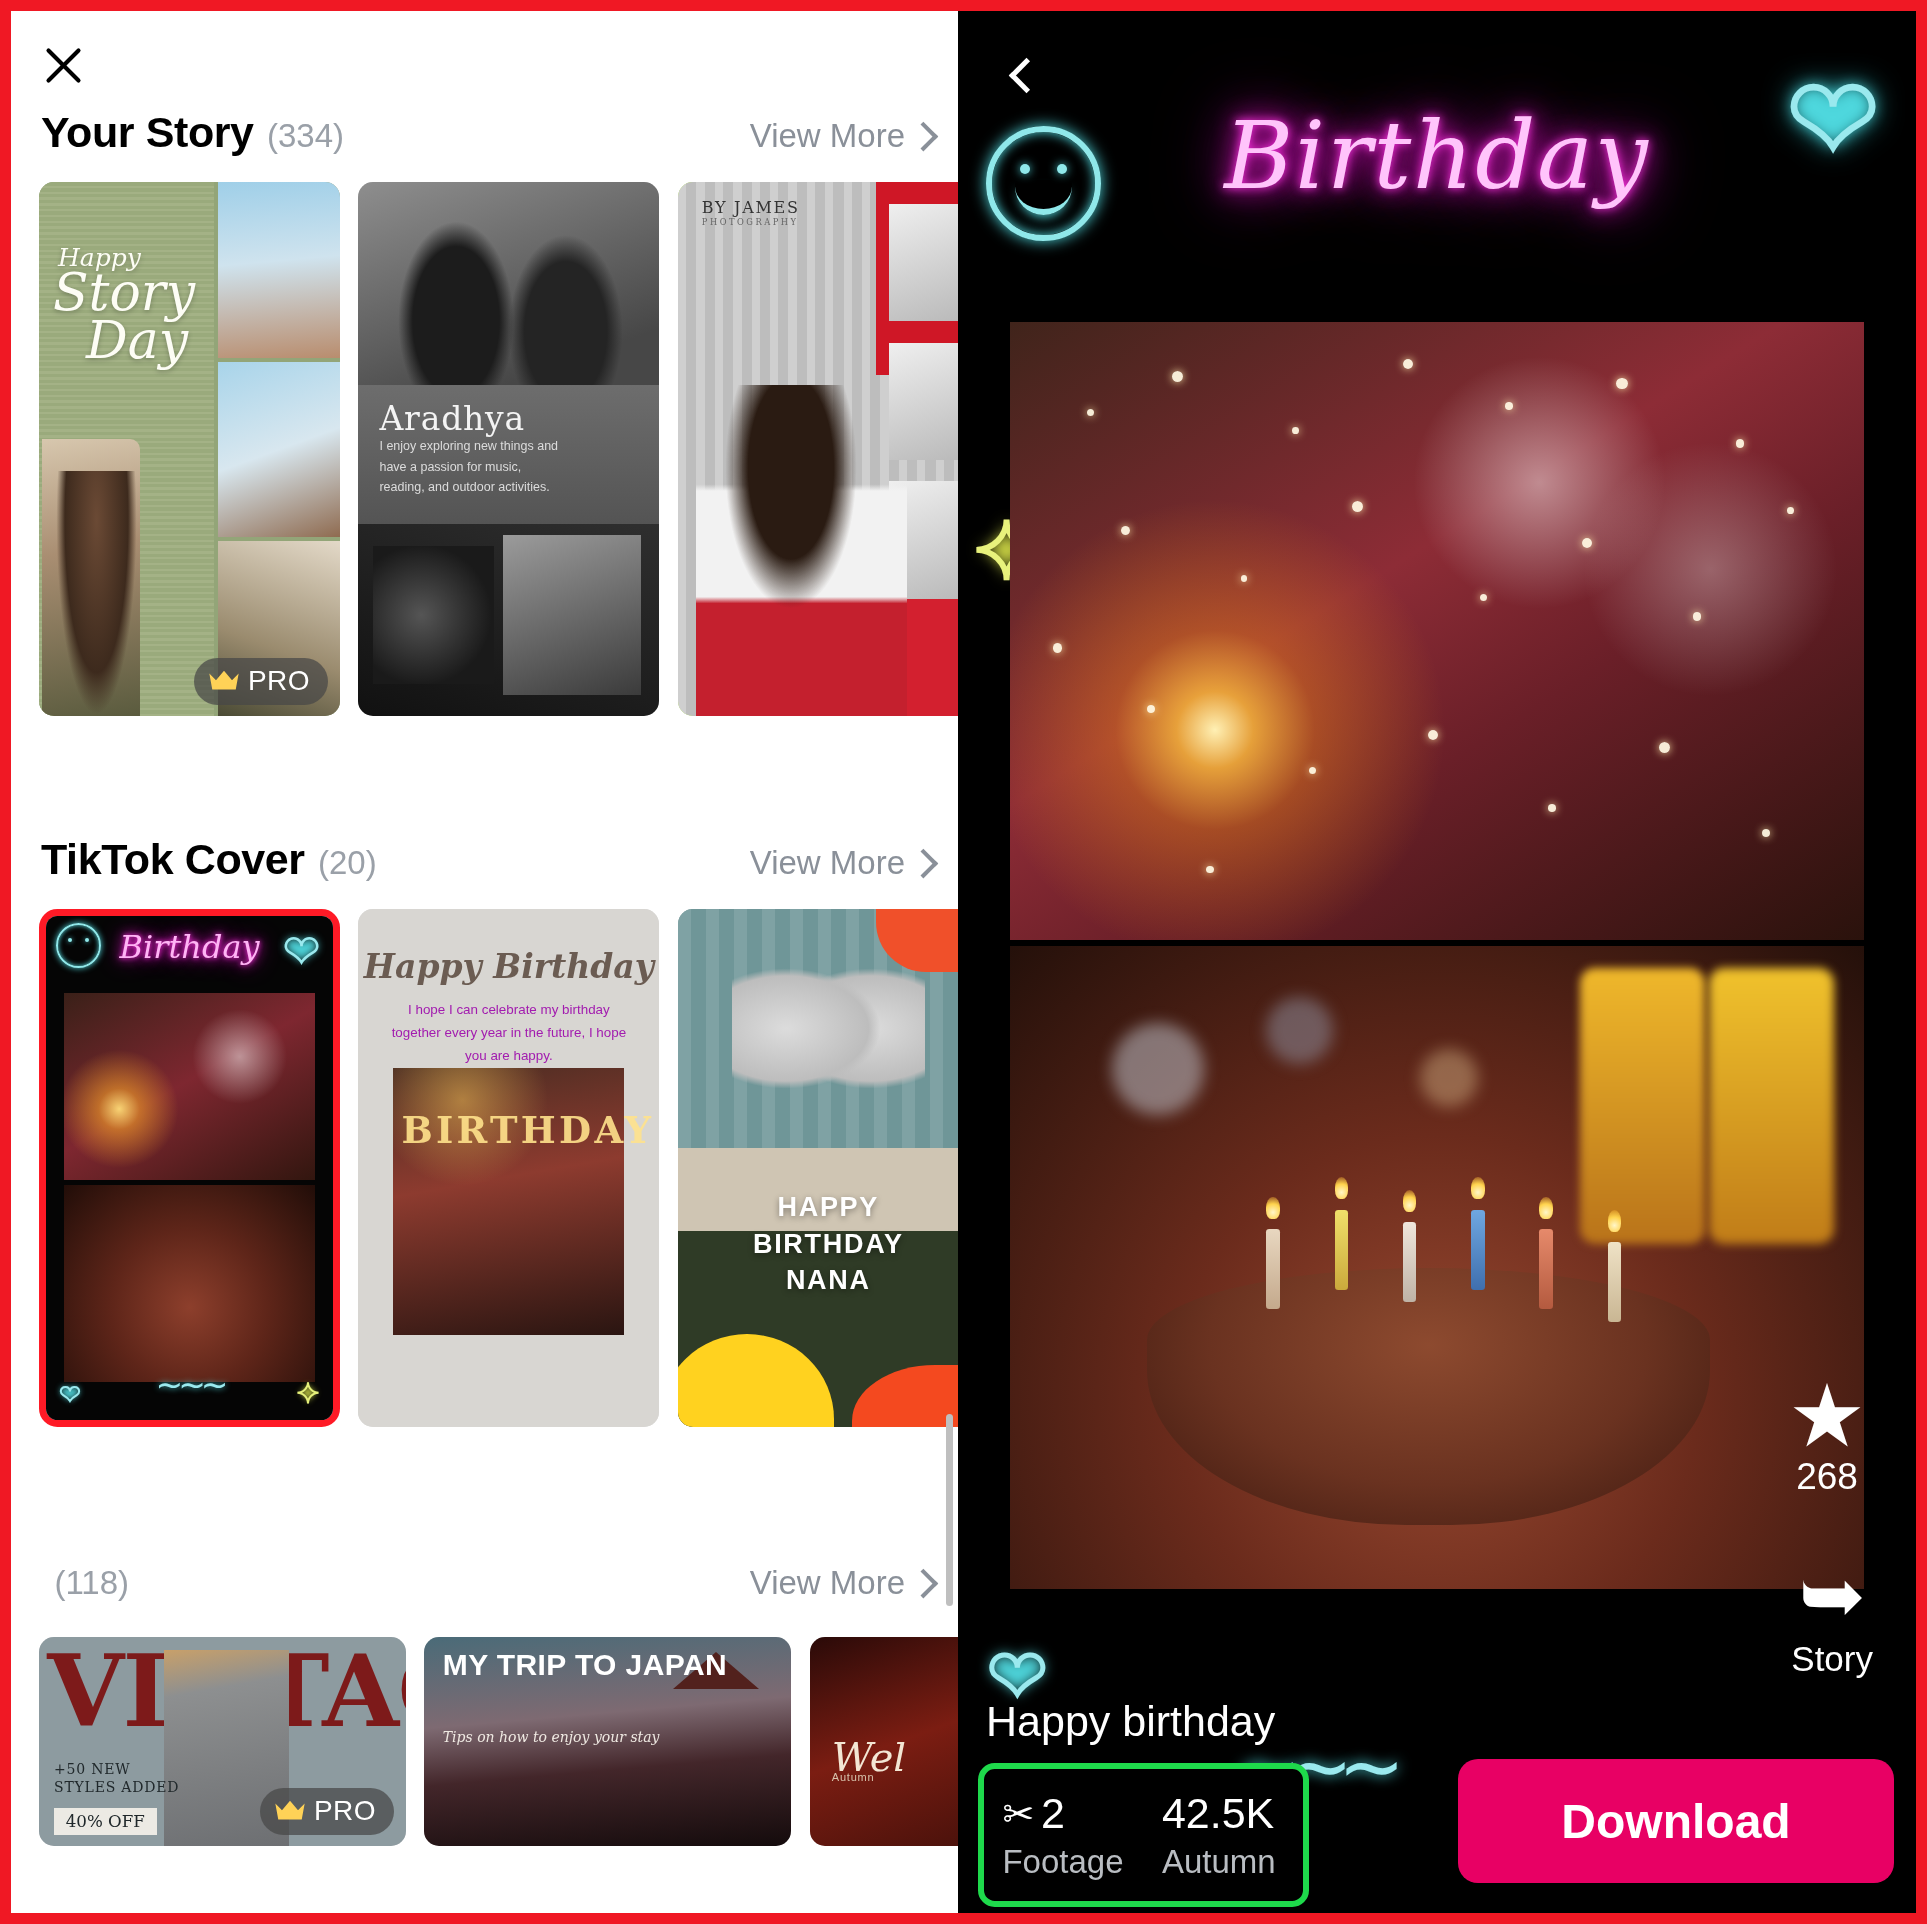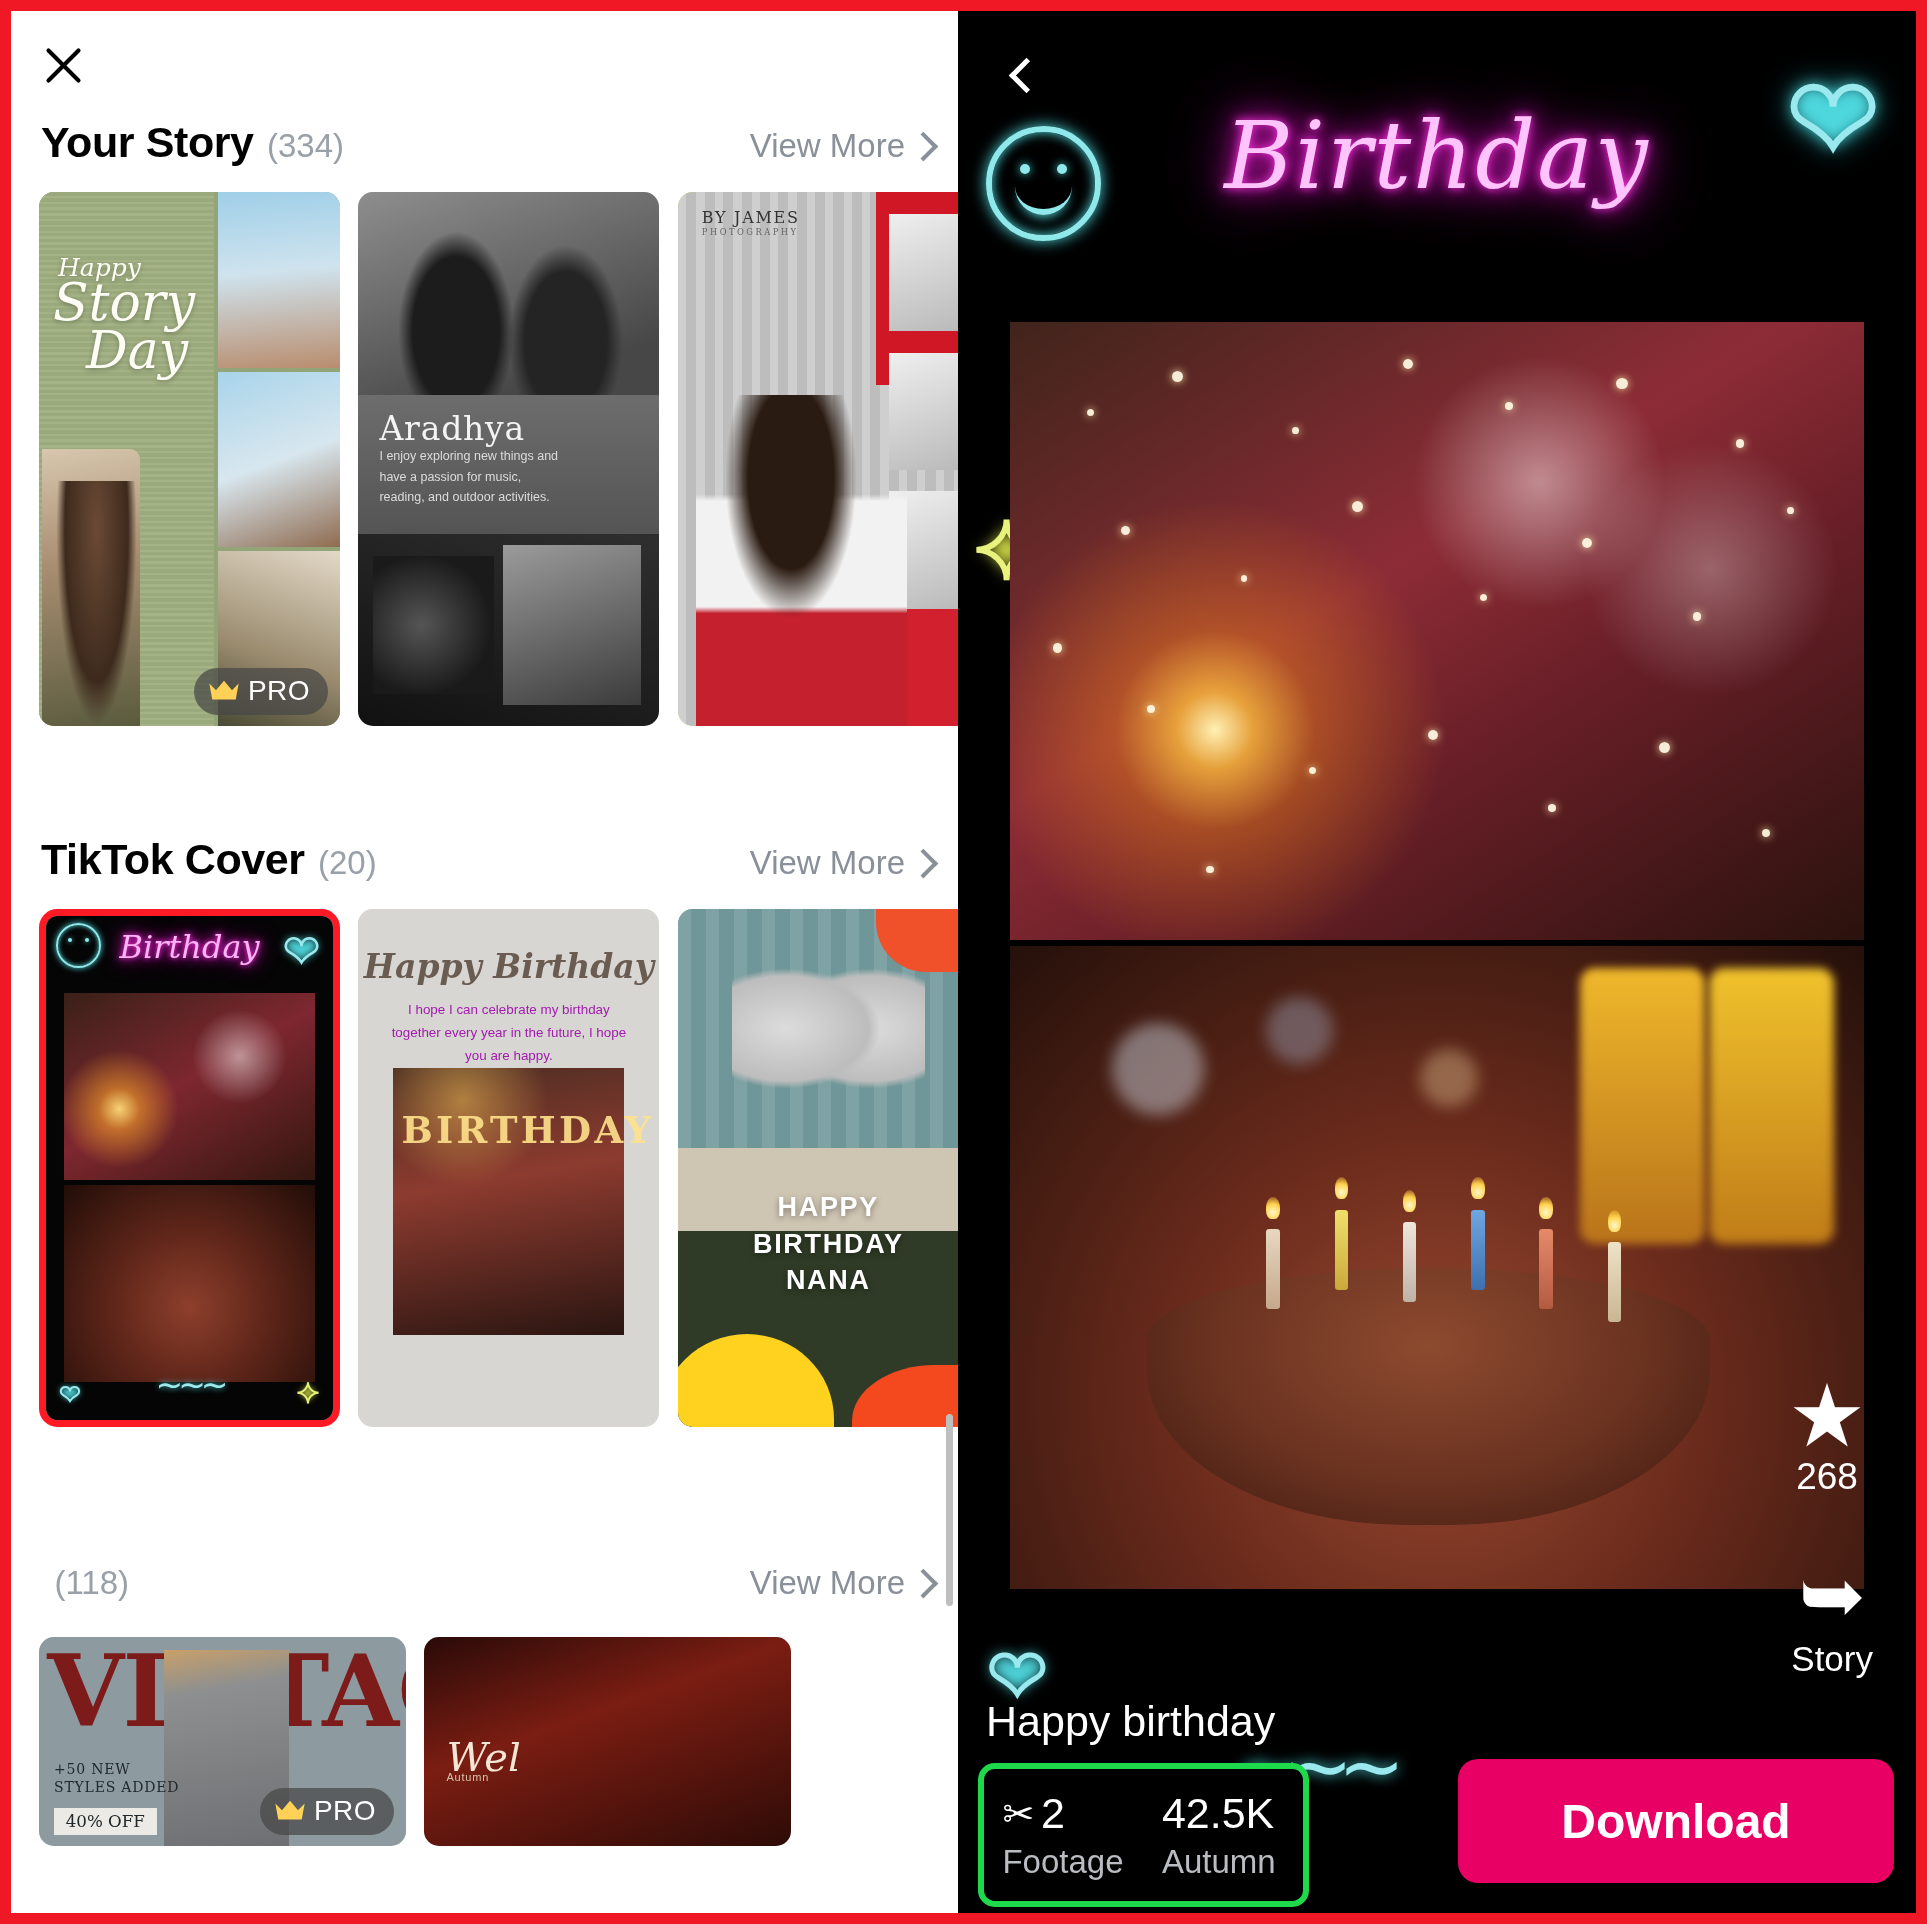--- a/index.html
+++ b/index.html
@@ -407,21 +407,21 @@
   <div class="left-panel">
     <div class="left-inner">
 
       <div class="close-btn">
         <svg viewBox="0 0 24 24" fill="none" stroke="#000" stroke-width="2.2" stroke-linecap="round">
           <line x1="4" y1="4" x2="20" y2="20"></line>
             <line x1="20" y1="4" x2="4" y2="20"></line>
         </svg>
       </div>
 
-      <div class="section" style="top:110px;">
+      <div class="section" style="top:100px;">
         <div class="section-head">
           <span class="section-title">Your Story</span>
           <span class="section-count">(334)</span>
           <span class="view-more">
             <span>View More</span>
             <span class="chev"></span>
           </span>
         </div>
 
         <div class="rail">
@@ -560,20 +560,27 @@
             </div>
             <div class="pro-badge">
               <svg class="crown" viewBox="0 0 24 18" fill="#FFD257">
                 <path d="M1 3l5 5 6-7 6 7 5-5-2.2 12H3.2L1 3z"></path>
                   <rect x="8" y="12" width="8" height="1.8"></rect>
               </svg>
               <span class="txt">PRO</span>
             </div>
           </div>
 
+          <div class="card yt">
+            <div class="art-yt2">
+              <div class="yt2-pagoda"></div>
+              <div class="yt2-title">MY TRIP TO JAPAN</div>
+              <div class="yt2-sub">Tips on how to enjoy your stay</div>
+            </div>
+          </div>
 
           <div class="card yt">
             <div class="art-yt3">
               <div class="yt3-txt">Wel</div>
               <div class="yt3-sub">Autumn</div>
             </div>
           </div>
 
         </div>
       </div>

